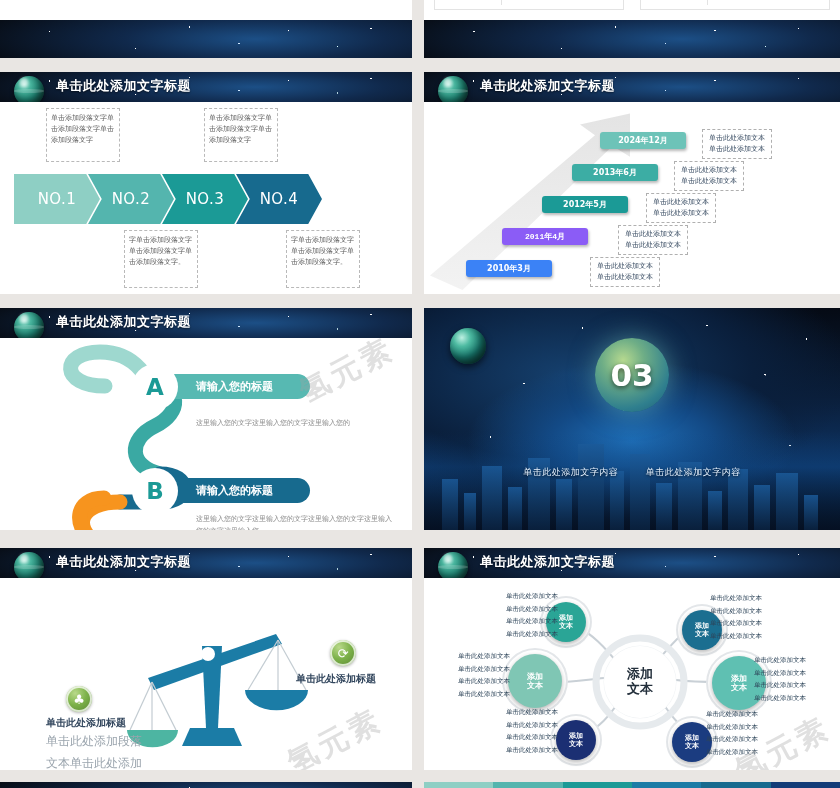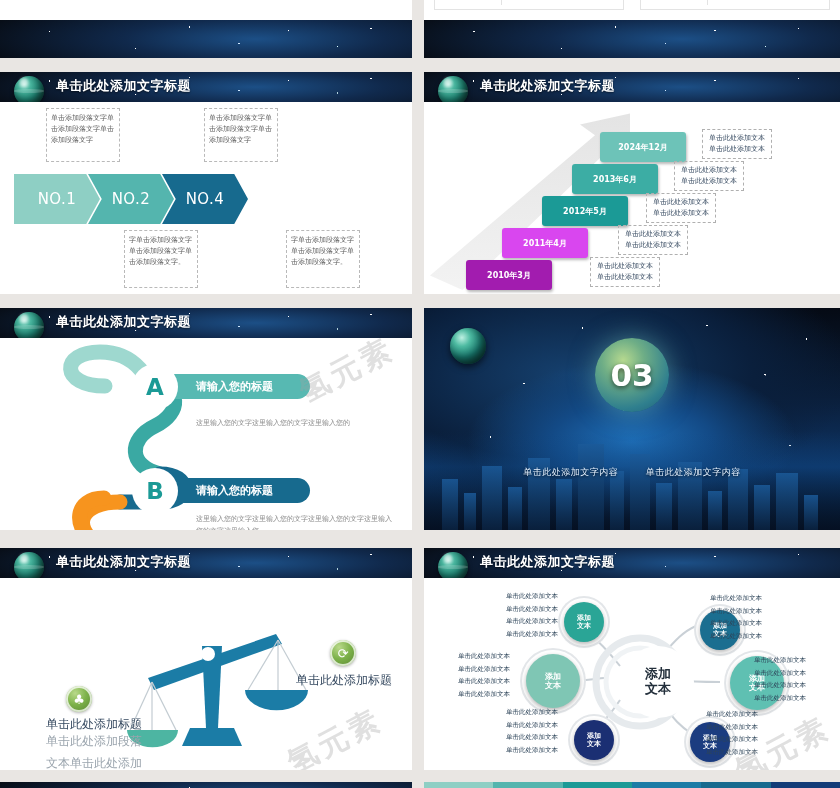--- a/index.html
+++ b/index.html
@@ -81,21 +81,21 @@
   }
 
   
   .tl-arrow {
     position: absolute; left: 6px; top: 8px; width: 250px; height: 180px;
     background: linear-gradient(180deg, #e2e2e2, #f2f2f2);
     clip-path: polygon(0 92%, 66% 14%, 60% 8%, 80% 2%, 80% 26%, 73% 20%, 13% 100%);
     opacity: .95;
   }
   .tl-pill {
-    position: absolute; height: 30px; min-width: 86px; border-radius: 3px;
+    position: absolute; height: 17px; min-width: 86px; border-radius: 3px;
     display: flex; align-items: center; justify-content: center;
     color: #fff; font-size: 8px; font-weight: 600;
     box-shadow: 1px 2px 3px rgba(0,0,0,.28);
   }
   .tl-note {
     position: absolute; border: 1px dashed #b0b0b0; padding: 3px 6px;
     font-size: 7px; color: #33475e; line-height: 1.6; text-align: center;
   }
   .pill-bar {
     position: absolute; height: 25px; border-radius: 13px;
@@ -162,30 +162,29 @@
   }
 
   
   .ic-green {
     position: absolute; width: 26px; height: 26px; border-radius: 50%;
     background: radial-gradient(circle at 35% 28%, #b9d98a 0%, #7db24a 45%, #55822f 100%);
     display: flex; align-items: center; justify-content: center;
     color: #fff; font-size: 13px;
     box-shadow: 0 1px 3px rgba(0,0,0,.3), inset 0 0 0 2px rgba(255,255,255,.75);
   }
-  .sc-h { position: absolute; font-size: 12px; color: #33475e; font-weight: 400; }
+  .sc-h { position: absolute; font-size: 10px; color: #33475e; font-weight: 700; }
   .sc-b { position: absolute; font-size: 12px; color: #9aa4ad; line-height: 1.85; width: 96px; }
 
   
   .hub-c {
     position: absolute; border-radius: 50%;
     display: flex; flex-direction: column; align-items: center; justify-content: center;
     color: #fff; font-weight: 700; line-height: 1.15; text-align: center;
     box-shadow: 0 2px 5px rgba(0,0,0,.3), 0 0 0 4px #fff, 0 0 0 6px #e3e6e9;
-    margin-left: 18px;
   }
   .hub-txt { position: absolute; font-size: 6.5px; color: #2d4459; line-height: 1.95; }
   .wm {
     position: absolute; color: rgba(160,160,160,.33); font-size: 30px; font-weight: 700;
     transform: rotate(-28deg); pointer-events: none; letter-spacing: 4px;
   }
 </style>
 </head>
 <body>
 
@@ -227,20 +226,23 @@
       <div class="note" style="left:46px;top:6px;height:54px;">单击添加段落文字单击添加段落文字单击添加段落文字</div>
       <div class="note" style="left:204px;top:6px;height:54px;">单击添加段落文字单击添加段落文字单击添加段落文字</div>
 
       <div class="chev-row">
         <div class="chev" style="background:#8ecfc4;">
           <span>NO.1</span>
         </div>
         <div class="chev" style="background:#54b5ae;">
           <span>NO.2</span>
         </div>
+        <div class="chev" style="background:#1b9a96;">
+          <span>NO.3</span>
+        </div>
         <div class="chev" style="background:#176a8e;">
           <span>NO.4</span>
         </div>
       </div>
 
       <div class="note" style="left:124px;top:128px;height:58px;">字单击添加段落文字单击添加段落文字单击添加段落文字。</div>
       <div class="note" style="left:286px;top:128px;height:58px;">字单击添加段落文字单击添加段落文字单击添加段落文字。</div>
     </div>
   </div>
 
@@ -265,27 +267,27 @@
         <div>单击此处添加文本</div>
         <div>单击此处添加文本</div>
       </div>
 
       <div class="tl-pill" style="left:118px;top:94px;background:#1b9a96;">2012年5月</div>
       <div class="tl-note" style="left:222px;top:91px;">
         <div>单击此处添加文本</div>
         <div>单击此处添加文本</div>
       </div>
 
-      <div class="tl-pill" style="left:78px;top:126px;background:#d946ef;">2011年4月</div>
+      <div class="tl-pill" style="left:78px;top:126px;background:#8b5cf6;font-family:Liberation Mono, monospace;">2011年4月</div>
       <div class="tl-note" style="left:194px;top:123px;">
         <div>单击此处添加文本</div>
         <div>单击此处添加文本</div>
       </div>
 
-      <div class="tl-pill" style="left:42px;top:158px;background:#a21caf;">2010年3月</div>
+      <div class="tl-pill" style="left:42px;top:158px;background:#3b82f6;">2010年3月</div>
       <div class="tl-note" style="left:166px;top:155px;">
         <div>单击此处添加文本</div>
         <div>单击此处添加文本</div>
       </div>
     </div>
   </div>
 
   <div class="slide col-l row3">
     <div class="hdr">
       <div class="globe">

